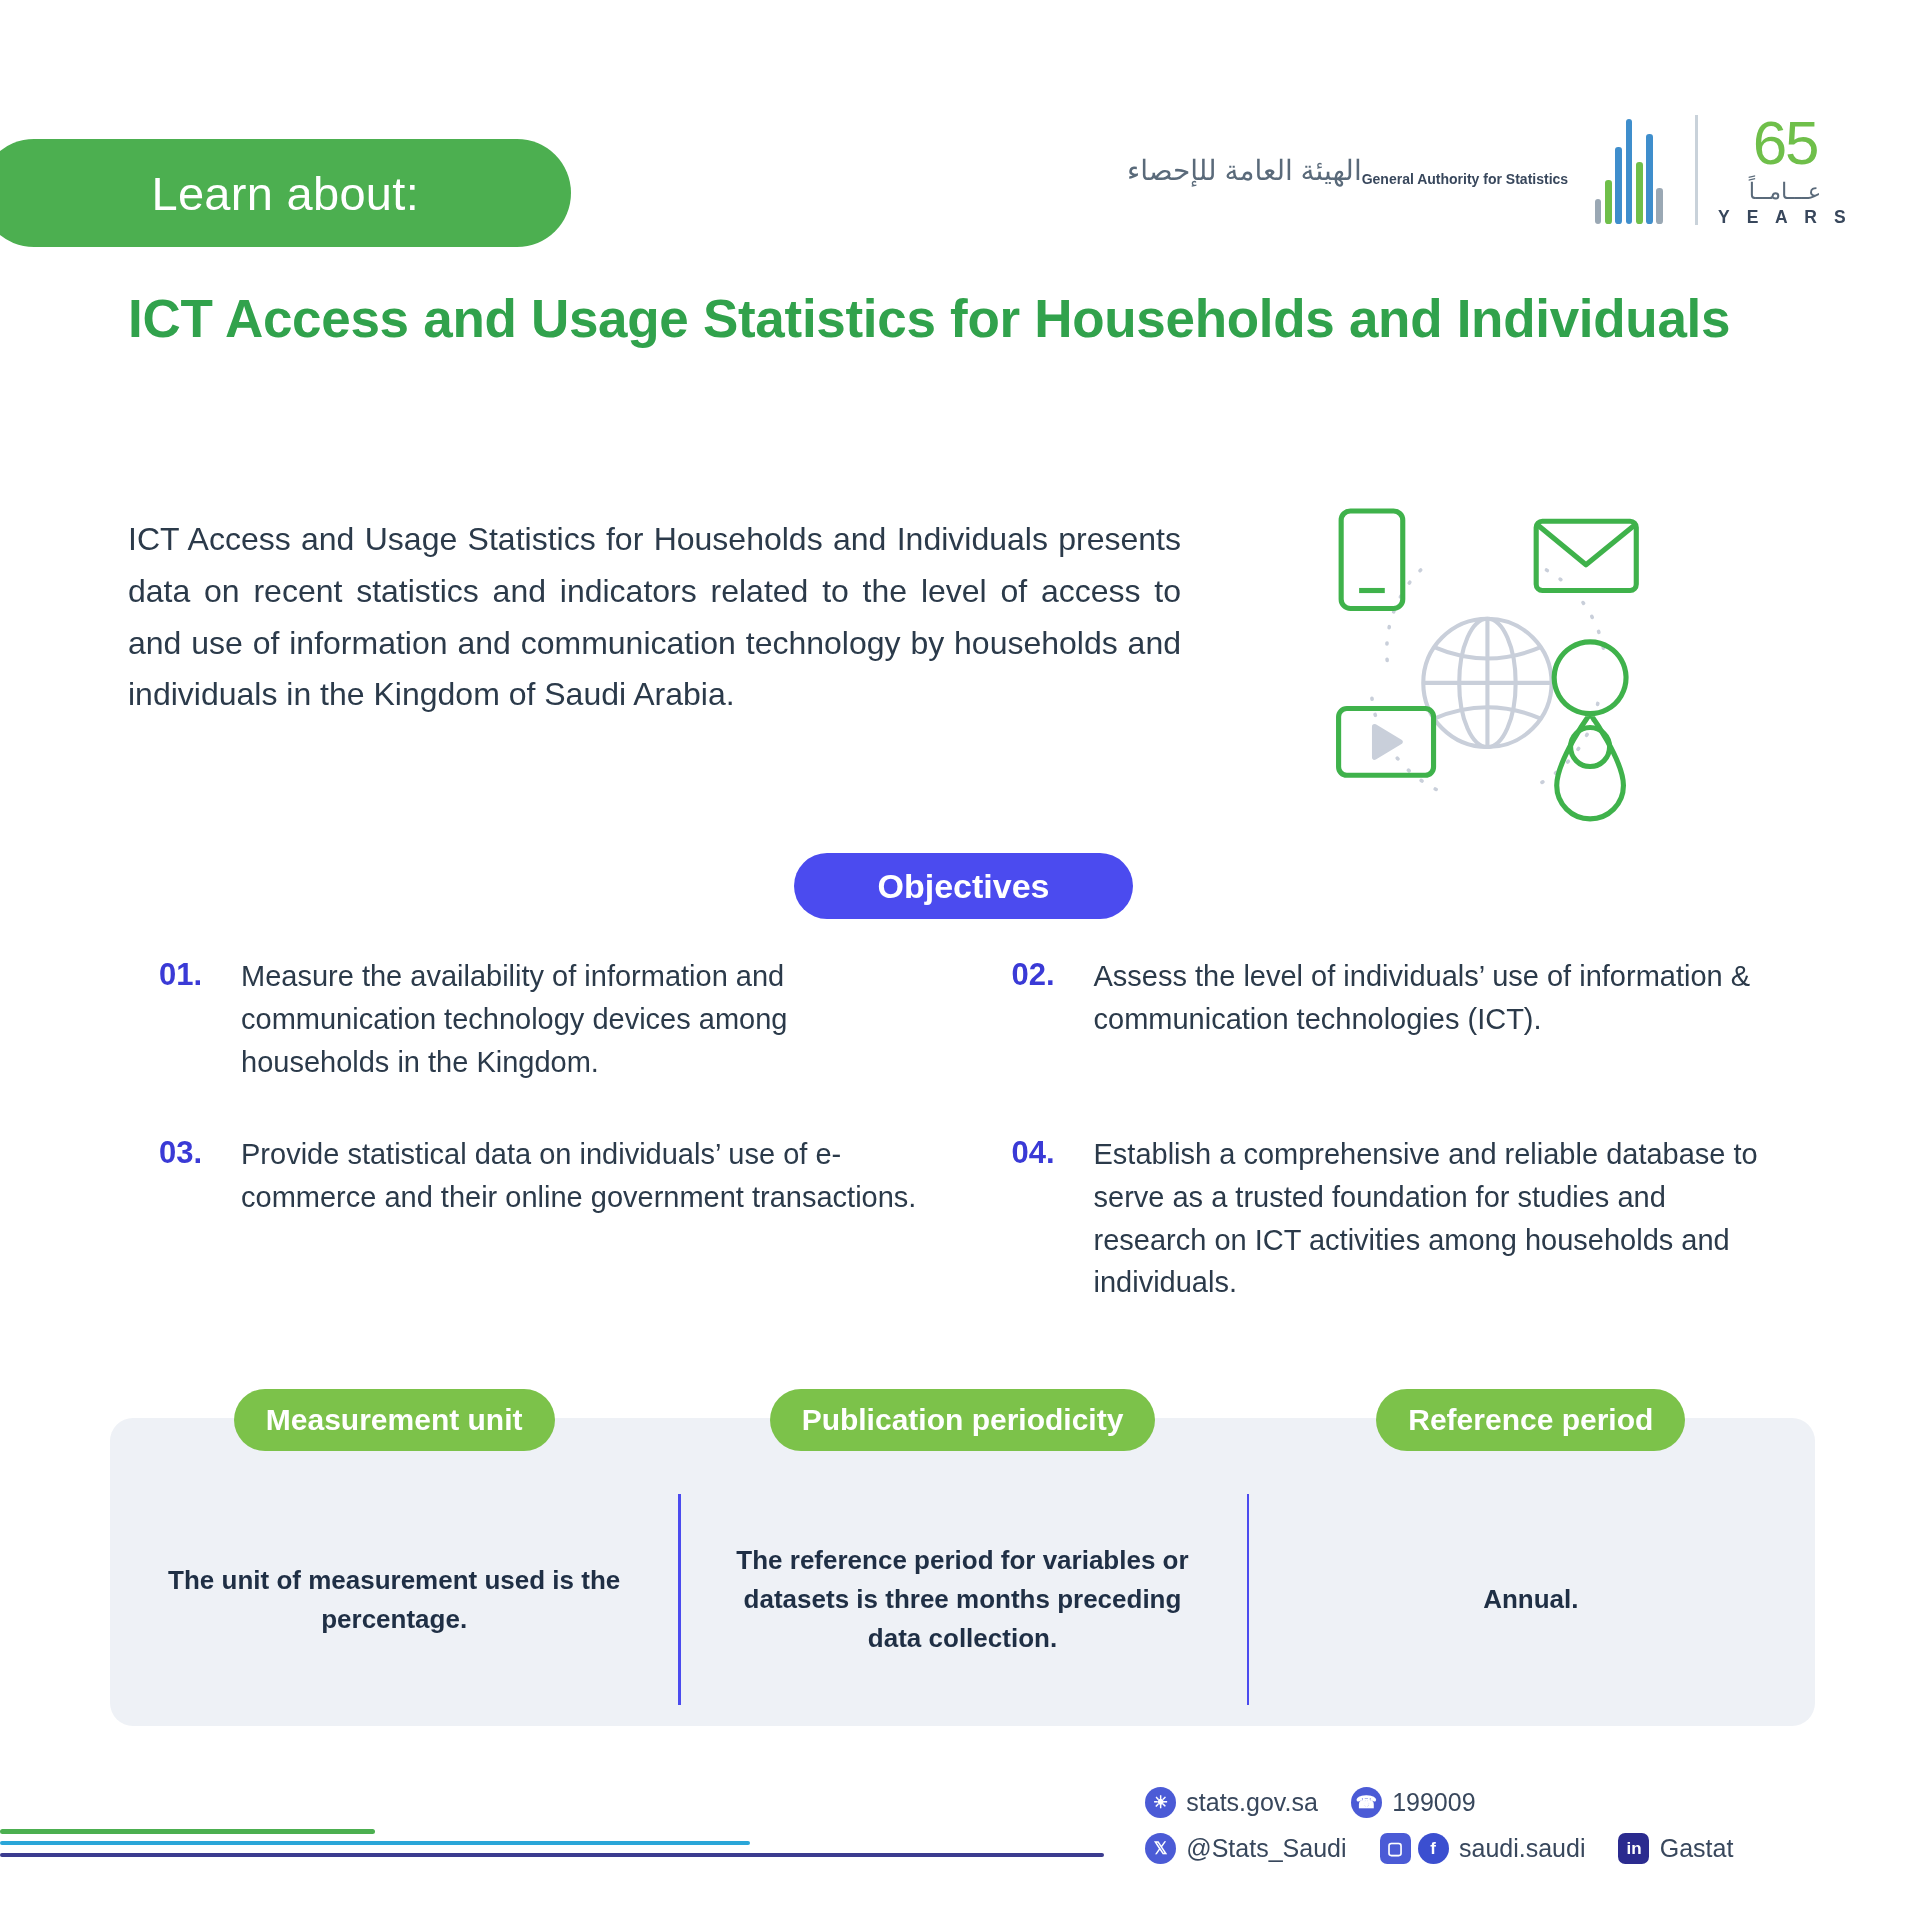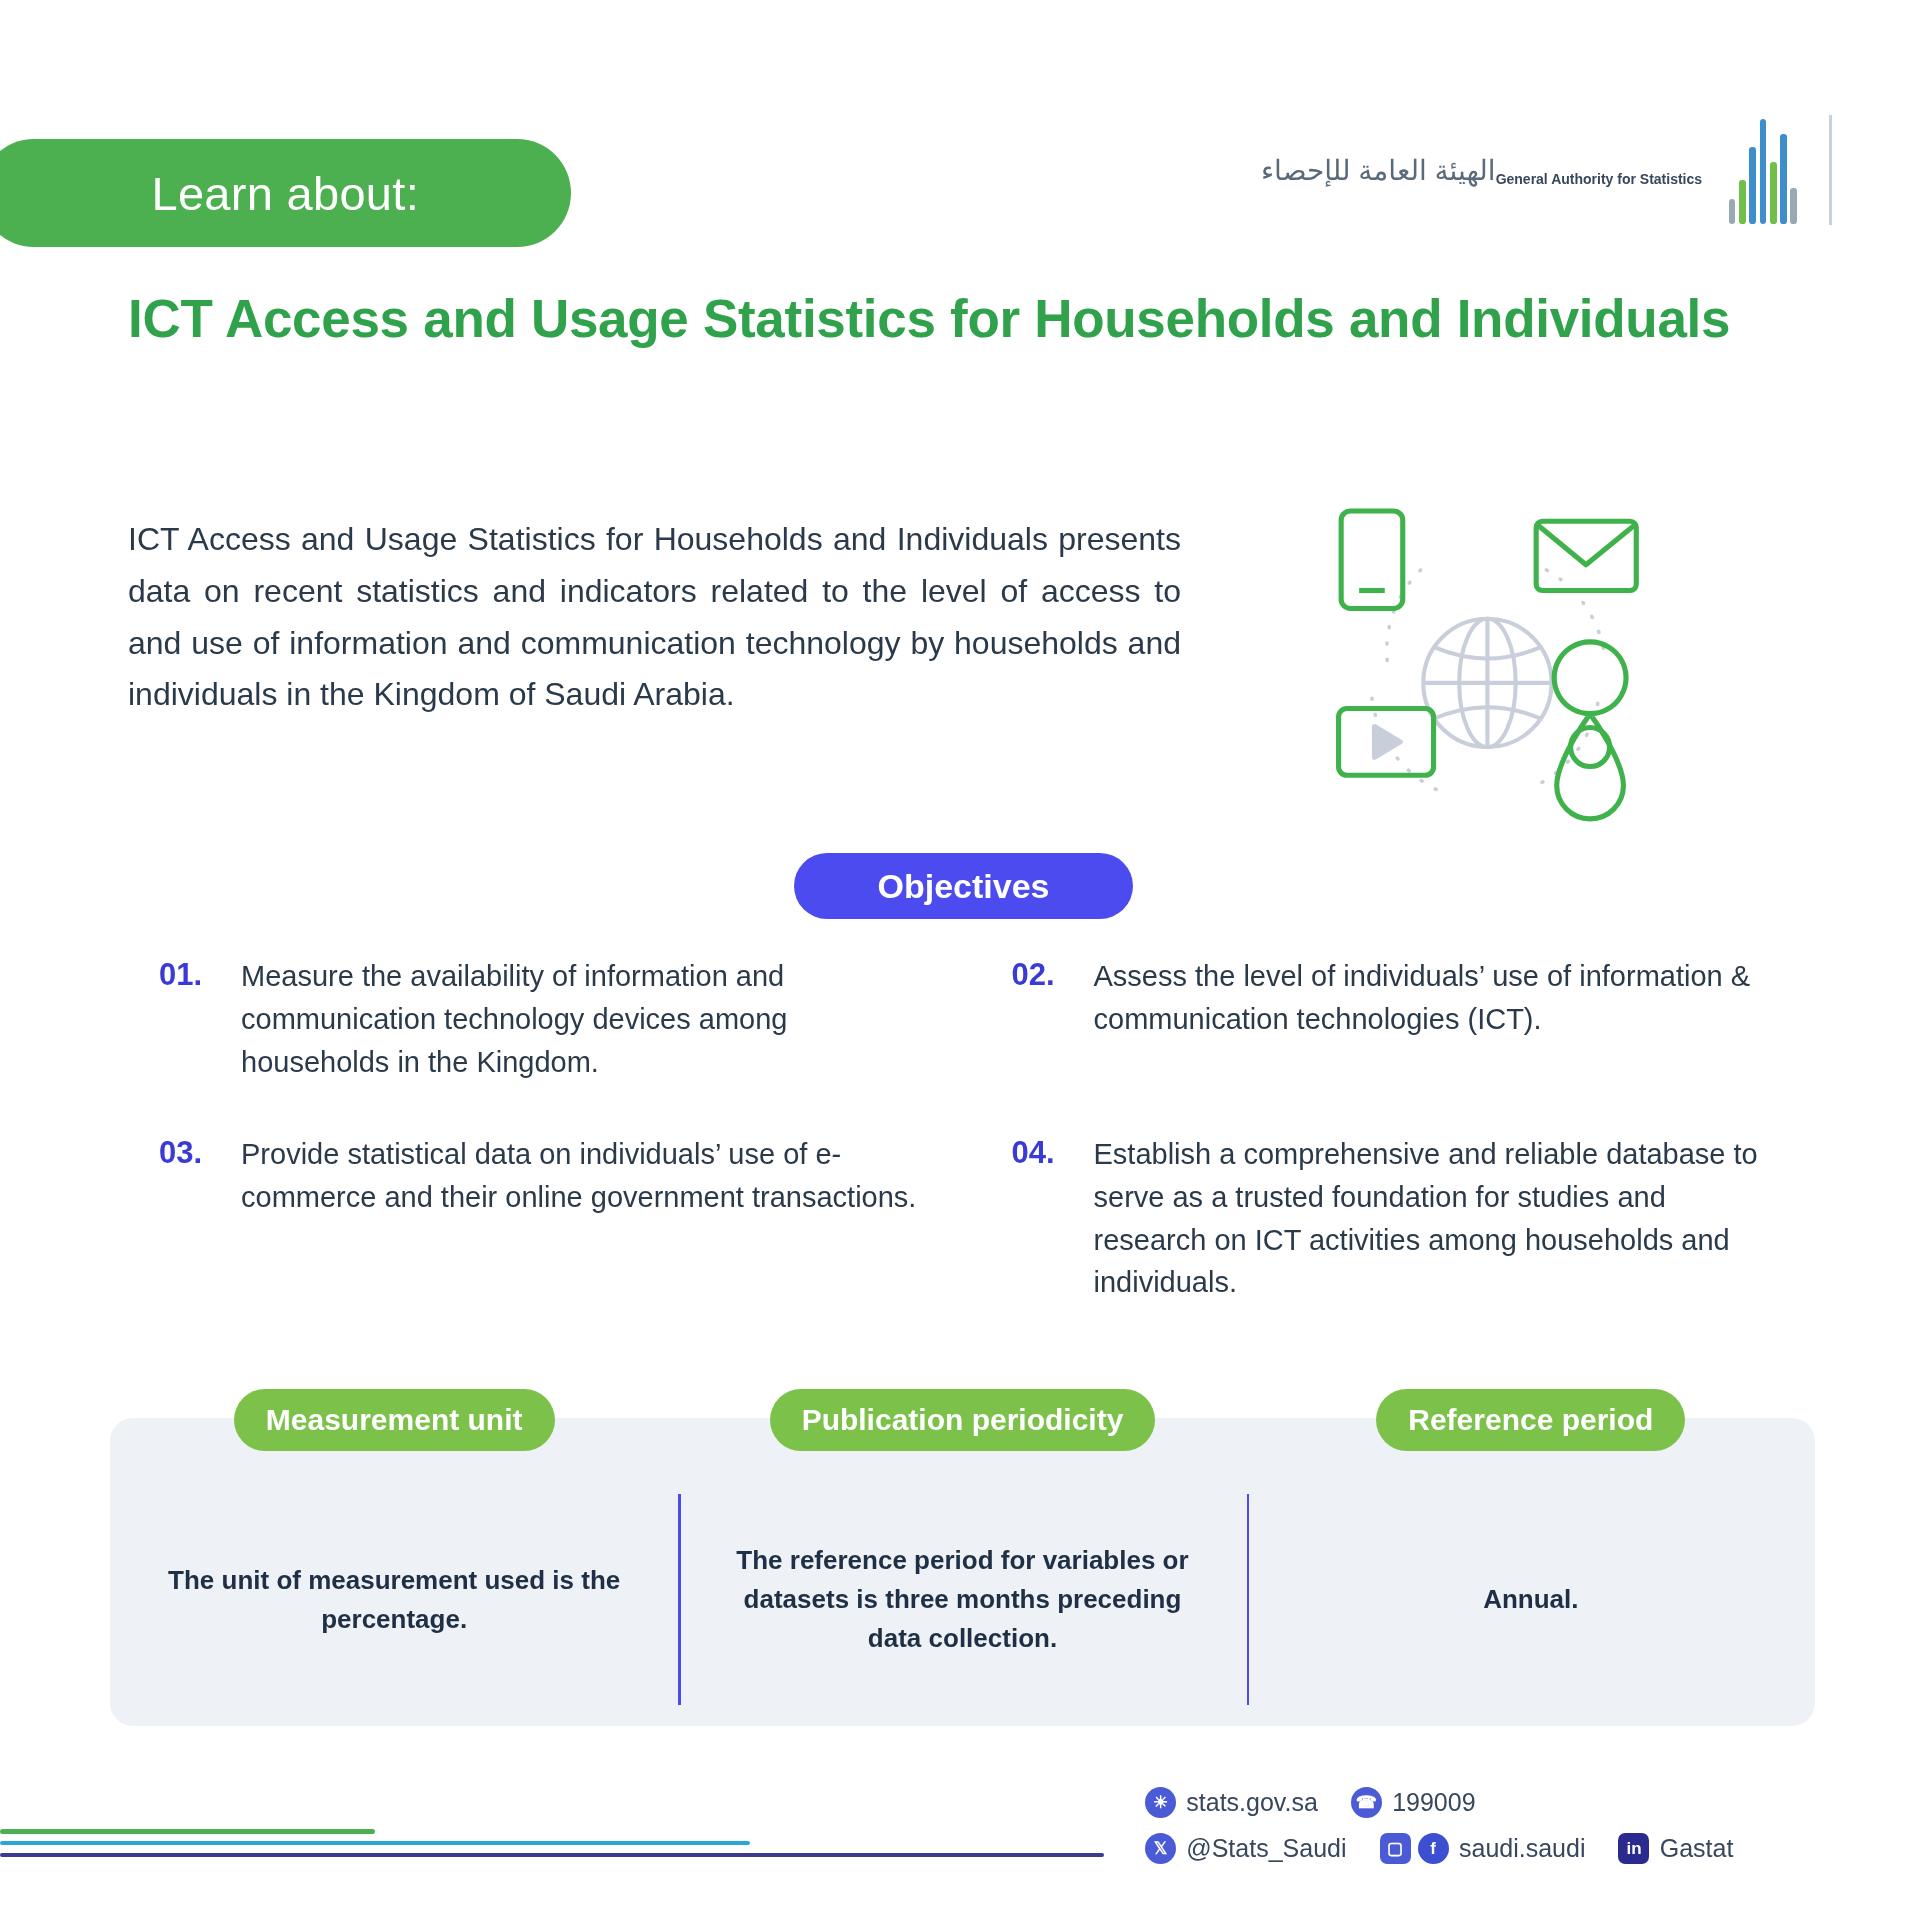--- a/index.html
+++ b/index.html
@@ -241,20 +241,25 @@
     <div class="bars-logo">
       <i style="height:25px;background:#9aa8b4"></i>
       <i style="height:44px;background:#6fbf4a"></i>
       <i style="height:77px;background:#3f8ecc"></i>
       <i style="height:105px;background:#3f8ecc"></i>
       <i style="height:62px;background:#6fbf4a"></i>
       <i style="height:90px;background:#3f8ecc"></i>
       <i style="height:36px;background:#9aa8b4"></i>
     </div>
     <div class="divider-v"></div>
+    <div class="sixtyfive">
+      <div class="num">65</div>
+      <div class="ar">عـــامــاً</div>
+      <div class="years">Y E A R S</div>
+    </div>
   </div>
 
   <div class="main-title">ICT Access and Usage Statistics for Households and Individuals</div>
 
   <div class="intro">ICT Access and Usage Statistics for Households and Individuals presents data on recent statistics and indicators related to the level of access to and use of information and communication technology by households and individuals in the Kingdom of Saudi Arabia.</div>
 
   <div class="ict-art">
     <svg width="360" height="349" viewBox="0 0 700 680" xmlns="http://www.w3.org/2000/svg">
       <g fill="none" stroke="#c9cfda" stroke-width="7" stroke-linecap="round">
         <path d="M215 150 A 220 220 0 0 0 150 330" stroke-dasharray="2 30"></path>

